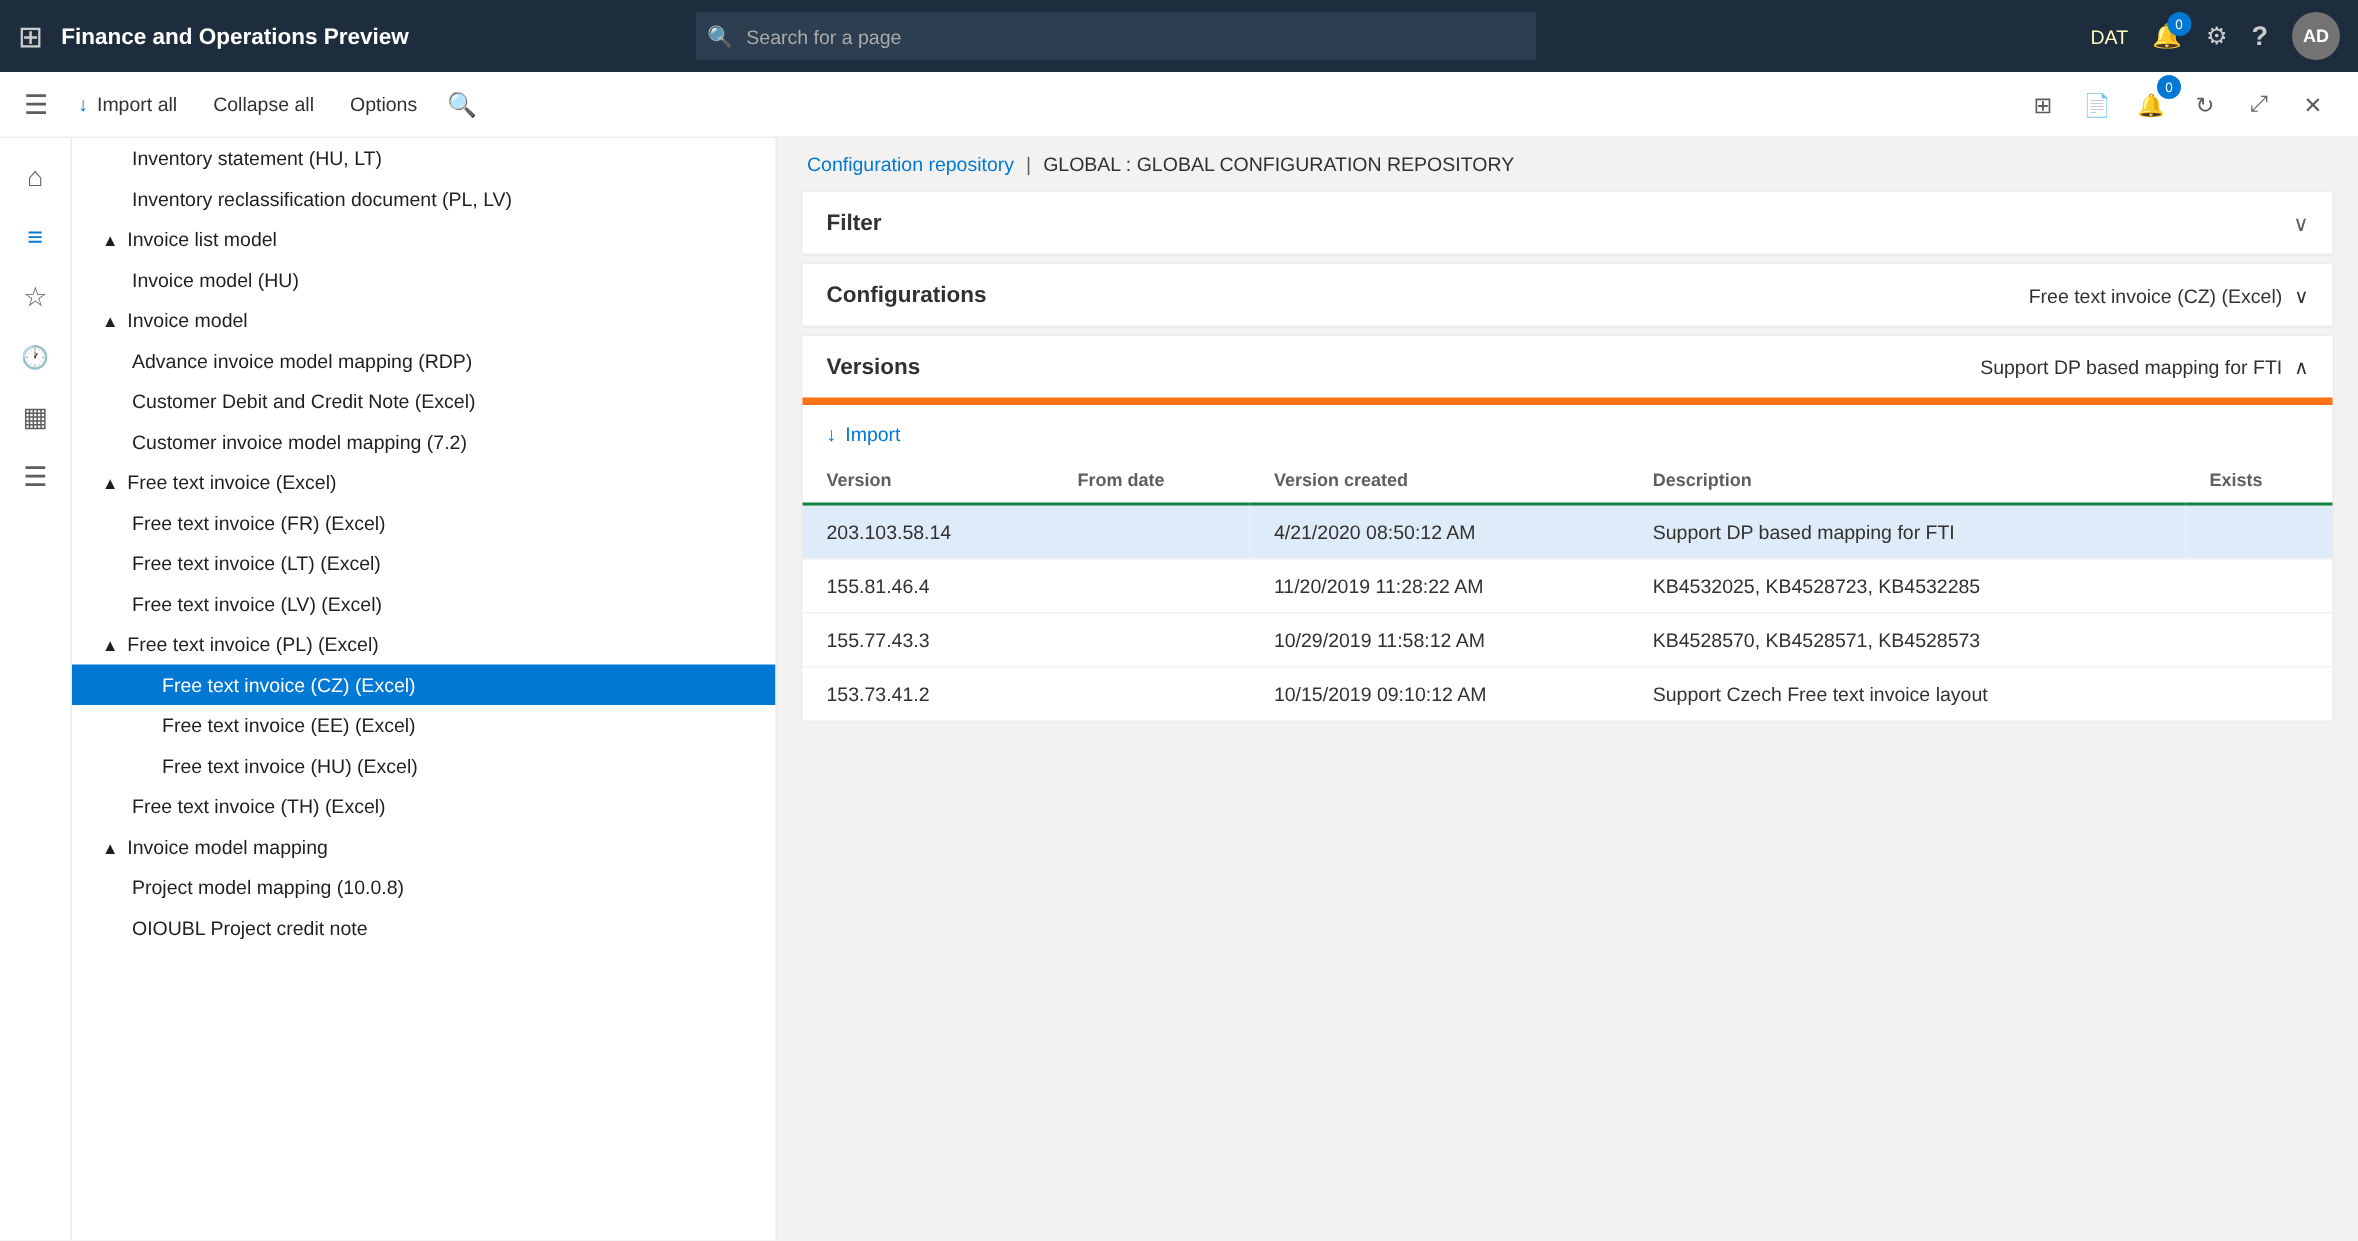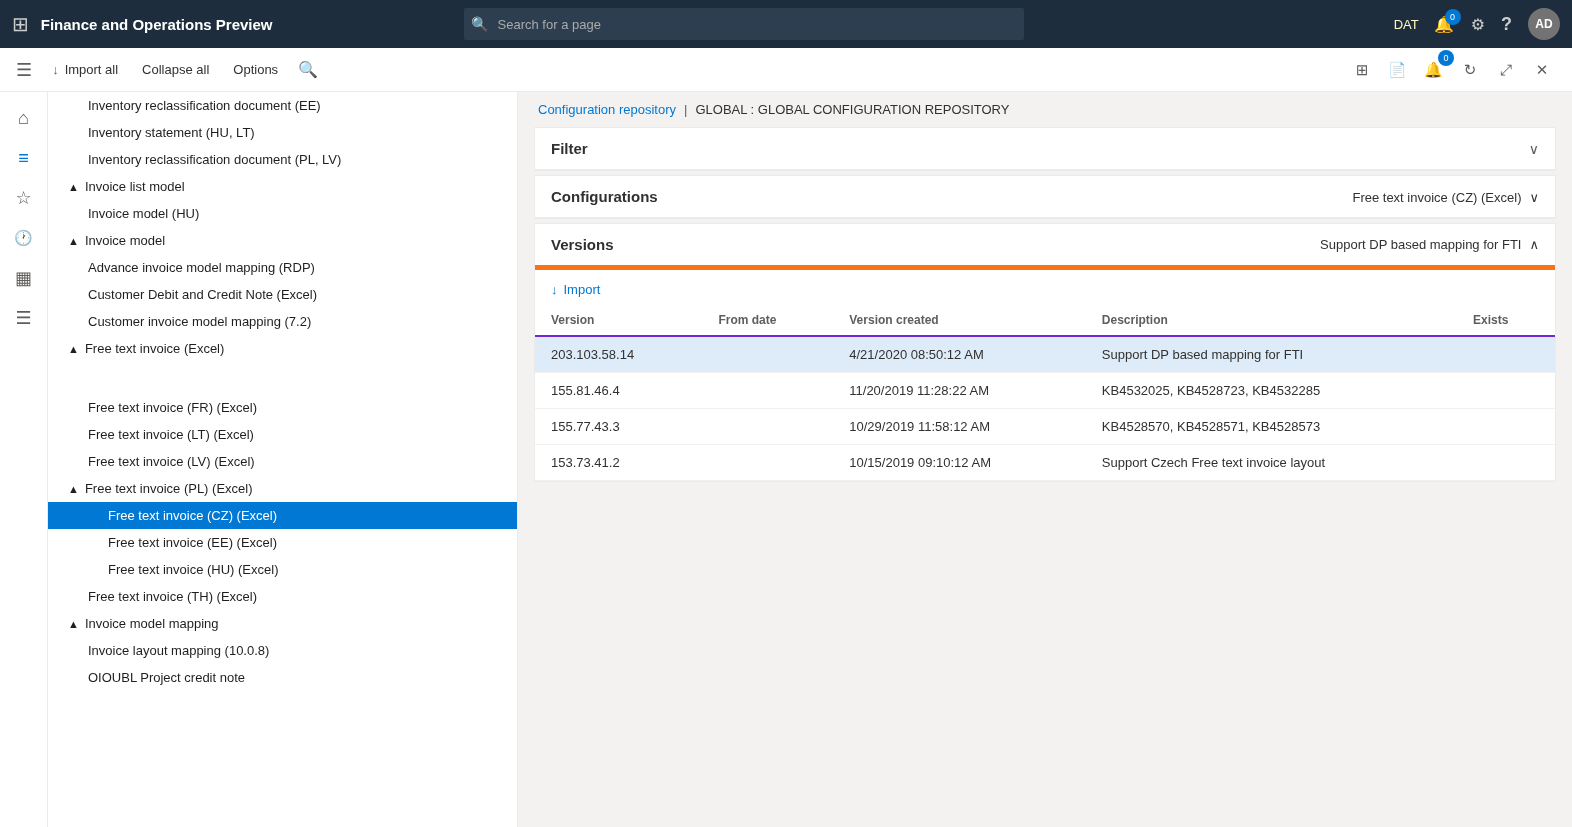--- a/index.html
+++ b/index.html
@@ -288,21 +288,21 @@
       border: none;
       background: none;
     }
 
     
     .data-table {
       width: 100%;
       border-collapse: collapse;
     }
     .data-table thead tr {
-      border-bottom: 2px solid #6d28d9;
+      border-bottom: 2px solid #15803d;
     }
     .data-table th {
       text-align: left;
       padding: 8px 16px;
       font-size: 12px;
       font-weight: 600;
       color: #605e5c;
       white-space: nowrap;
     }
     .data-table td {
@@ -376,40 +376,39 @@
     <div class="nav-icon active">≡</div>
     <div class="nav-icon">☆</div>
     <div class="nav-icon" style="font-size:15px;">🕐</div>
     <div class="nav-icon">▦</div>
     <div class="nav-icon">☰</div>
   </div>
 
   <div class="tree-panel">
 
     <div id="tree-container">
-        <div class="tree-item" style="padding-left: 40px;"><span>Inventory reclassification document (EE)</span></div>
         <div class="tree-item" style="padding-left: 40px;"><span>Inventory statement (HU, LT)</span></div>
         <div class="tree-item" style="padding-left: 40px;"><span>Inventory reclassification document (PL, LV)</span></div>
         <div class="tree-item" style="padding-left: 20px;"><span class="tree-collapse-icon">▲</span><span>Invoice list model</span></div>
         <div class="tree-item" style="padding-left: 40px;"><span>Invoice model (HU)</span></div>
         <div class="tree-item" style="padding-left: 20px;"><span class="tree-collapse-icon">▲</span><span>Invoice model</span></div>
         <div class="tree-item" style="padding-left: 40px;"><span>Advance invoice model mapping (RDP)</span></div>
         <div class="tree-item" style="padding-left: 40px;"><span>Customer Debit and Credit Note (Excel)</span></div>
         <div class="tree-item" style="padding-left: 40px;"><span>Customer invoice model mapping (7.2)</span></div>
         <div class="tree-item" style="padding-left: 20px;"><span class="tree-collapse-icon">▲</span><span>Free text invoice (Excel)</span></div>
-        <div class="tree-item" style="padding-left: 40px; margin-top: 32px;"><span>Free text invoice (FR) (Excel)</span></div>
+        <div class="tree-item" style="padding-left: 40px;"><span>Free text invoice (FR) (Excel)</span></div>
         <div class="tree-item" style="padding-left: 40px;"><span>Free text invoice (LT) (Excel)</span></div>
         <div class="tree-item" style="padding-left: 40px;"><span>Free text invoice (LV) (Excel)</span></div>
         <div class="tree-item" style="padding-left: 20px;"><span class="tree-collapse-icon">▲</span><span>Free text invoice (PL) (Excel)</span></div>
         <div class="tree-item selected" style="padding-left: 60px;"><span>Free text invoice (CZ) (Excel)</span></div>
         <div class="tree-item" style="padding-left: 60px;"><span>Free text invoice (EE) (Excel)</span></div>
         <div class="tree-item" style="padding-left: 60px;"><span>Free text invoice (HU) (Excel)</span></div>
         <div class="tree-item" style="padding-left: 40px;"><span>Free text invoice (TH) (Excel)</span></div>
         <div class="tree-item" style="padding-left: 20px;"><span class="tree-collapse-icon">▲</span><span>Invoice model mapping</span></div>
-        <div class="tree-item" style="padding-left: 40px;"><span>Invoice layout mapping (10.0.8)</span></div>
+        <div class="tree-item" style="padding-left: 40px;"><span>Project model mapping (10.0.8)</span></div>
         <div class="tree-item" style="padding-left: 40px;"><span>OIOUBL Project credit note</span></div>
       </div>
   </div>
 
   <div class="right-panel">
 
     <div class="breadcrumb">
       <span class="breadcrumb-item">Configuration repository</span>
       <span class="breadcrumb-sep">|</span>
       <span class="breadcrumb-current">GLOBAL : GLOBAL CONFIGURATION REPOSITORY</span>

